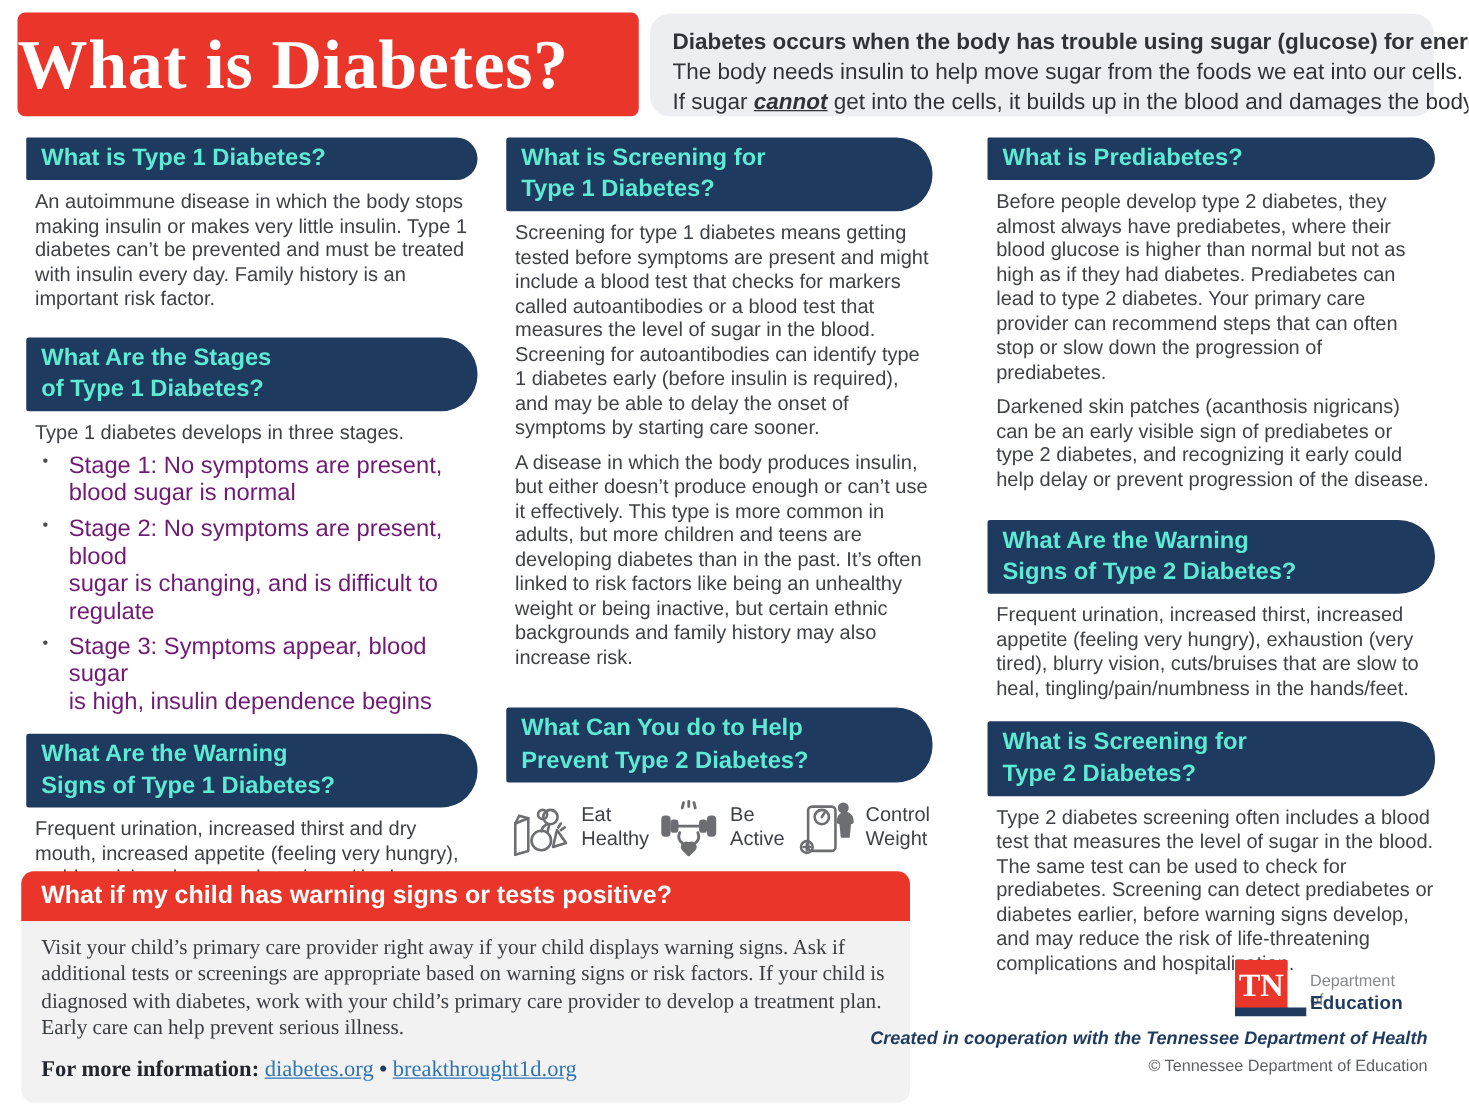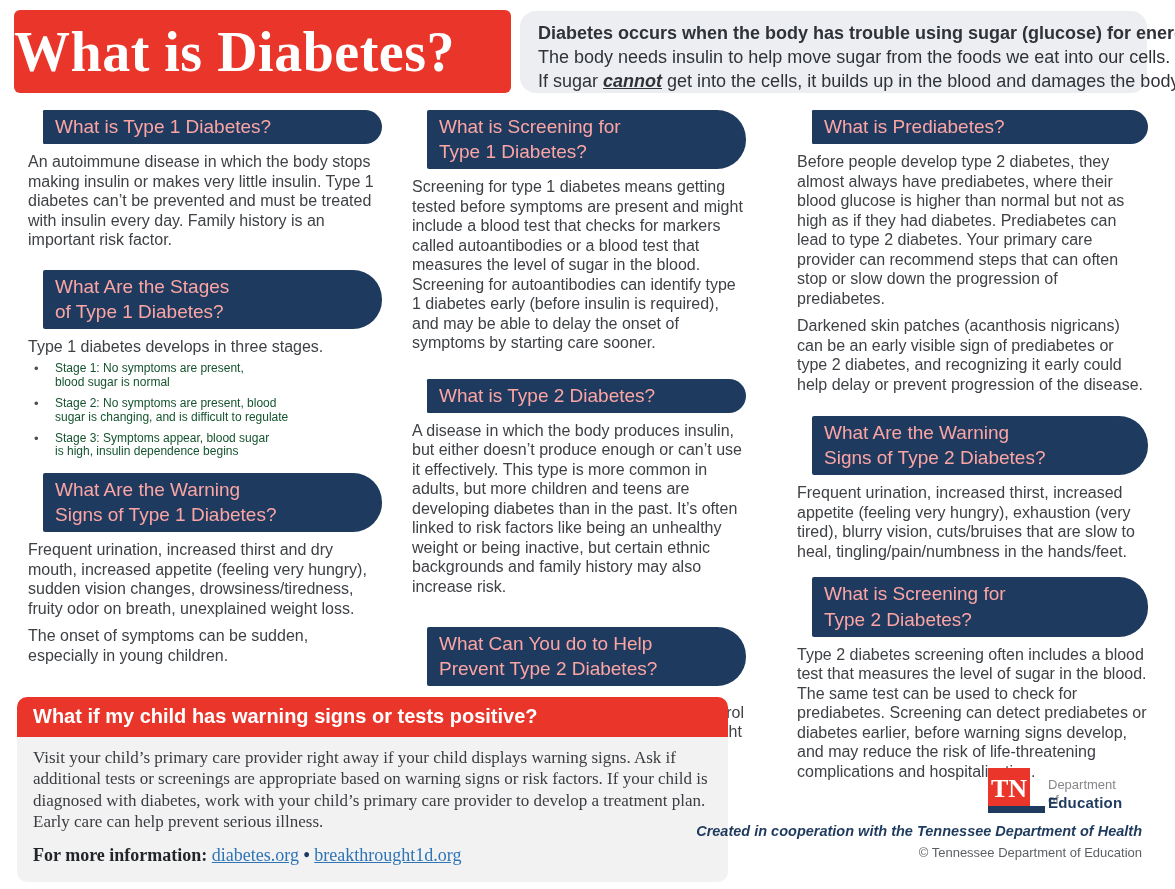--- a/index.html
+++ b/index.html
@@ -25,35 +25,35 @@
   }
   .intro-box .line { white-space:nowrap; }
   .intro-bold { font-weight:700; }
   .intro-cannot { font-weight:700; font-style:italic; text-decoration:underline; }
   
   .col { position:absolute; top:110px; }
   .col1 { left:21px;  width:361px; }
   .col2 { left:405px; width:341px; }
   .col3 { left:790px; width:358px; }
   .sec-header {
-    background:#1e3a5e; color:#fca5a5; font-weight:400; font-size:19px;
+    background:#1e3a5e; color:#5eead4; font-weight:700; font-size:19px;
     line-height:1.32; padding:4px 10px 5px 12px;
-    border-radius:2px 29px 29px 2px; white-space:pre-line;margin-left:22px;
+    border-radius:2px 29px 29px 2px; white-space:pre-line;
   }
   .body-text {
     font-size:16px; line-height:1.22; color:#3e4145; padding-left:7px;
     margin-top:8px; white-space:pre-line;
   }
   .mt20 { margin-top:20px; } .mt22 { margin-top:22px; }
   .mt26 { margin-top:26px; } .mt30 { margin-top:30px; }
   .mt16 { margin-top:16px; } .mt14 { margin-top:14px; }
   ul.stages { list-style:none; margin-top:6px; padding-left:7px; }
   ul.stages li {
     position:relative; padding-left:27px; margin-bottom:7px;
-    font-size:12px; line-height:1.15; color:#14532d; white-space:pre-line;
+    font-size:19px; line-height:1.15; color:#701a75; white-space:pre-line;
   }
   ul.stages li::before {
     content:"•"; position:absolute; left:6px; top:0; color:#4a4d52; font-size:13px;
   }
   
   .icons-row {
     display:flex; justify-content:space-between; margin-top:12px; padding:0 2px;
   }
   .icon-item { display:flex; align-items:center; gap:8px; }
   .icon-item svg { width:50px; height:50px; display:block; }
@@ -128,21 +128,20 @@
     <p class="body-text">Frequent urination, increased thirst and dry mouth, increased appetite (feeling very hungry), sudden vision changes, drowsiness/tiredness, fruity odor on breath, unexplained weight loss.</p>
     <p class="body-text">The onset of symptoms can be sudden,
 especially in young children.</p>
   </div>
 
   <div class="col col2">
     <div class="sec-header">What is Screening for
 Type 1 Diabetes?</div>
     <p class="body-text">Screening for type 1 diabetes means getting tested before symptoms are present and might include a blood test that checks for markers called autoantibodies or a blood test that measures the level of sugar in the blood. Screening for autoantibodies can identify type 1 diabetes early (before insulin is required), and may be able to delay the onset of symptoms by starting care sooner.</p>
 
-    <div class="sec-header mt26">What is Type 2 Diabetes?</div>
     <p class="body-text">A disease in which the body produces insulin, but either doesn’t produce enough or can’t use it effectively. This type is more common in adults, but more children and teens are developing diabetes than in the past. It’s often linked to risk factors like being an unhealthy weight or being inactive, but certain ethnic backgrounds and family history may also increase risk.</p>
 
     <div class="sec-header mt30">What Can You do to Help
 Prevent Type 2 Diabetes?</div>
     <div class="icons-row">
       <div class="icon-item">
         <span>
           <svg viewBox="0 0 48 48" fill="none" stroke="#6d6e71" stroke-width="2" stroke-linecap="round" stroke-linejoin="round">
             <path d="M5 20 L15 16 L15 41 L5 44 Z"></path>
             <path d="M5 20 L8 14 L15 16"></path>

